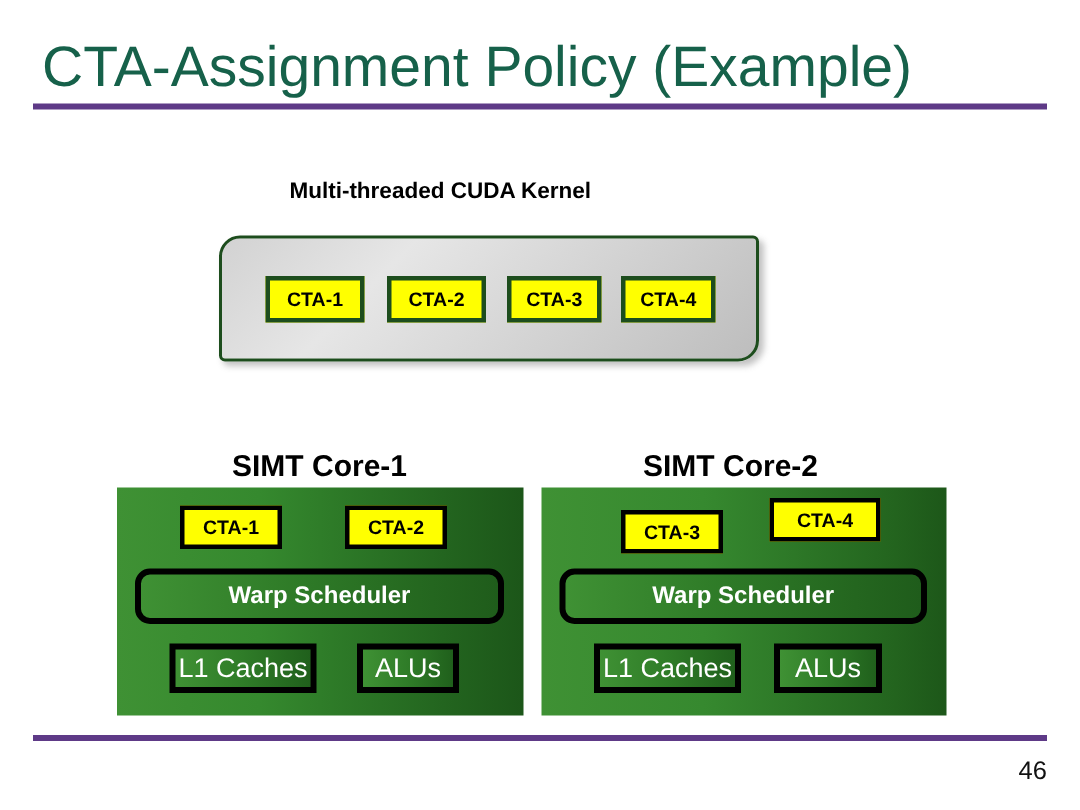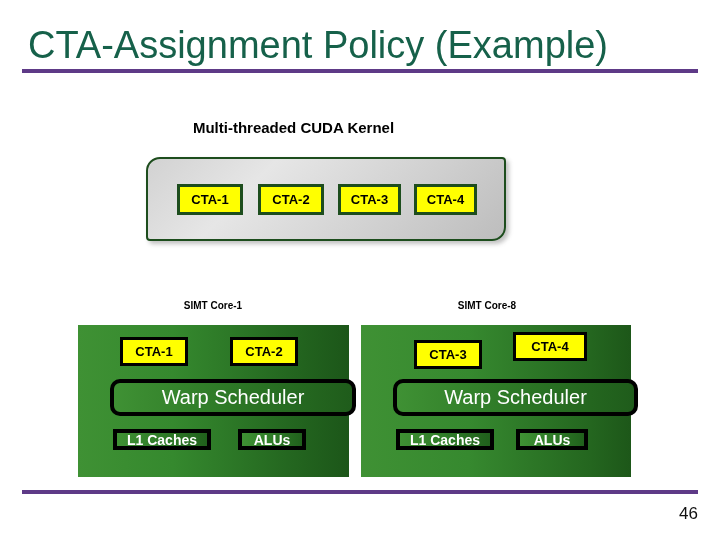--- a/index.html
+++ b/index.html
@@ -74,21 +74,21 @@
   }
   #kernel-cta-1 { left: 29px; width: 66px; }
   #kernel-cta-2 { left: 110px; width: 66px; }
   #kernel-cta-3 { left: 190px; width: 63px; }
   #kernel-cta-4 { left: 266px; width: 63px; }
 
   
   .core-label {
     position: absolute;
     top: 300px;
-    font-size: 10px;
+    font-size: 20px;
     font-weight: bold;
     color: #000000;
     text-align: center;
     white-space: nowrap;
   }
   #core-label-1 { left: 128px; width: 170px; }
   #core-label-2 { left: 402px; width: 170px; }
 
   .core-panel {
     position: absolute;
@@ -128,39 +128,38 @@
     position: absolute;
     left: 12px;
     top: 54px;
     width: 246px;
     height: 37px;
     box-sizing: border-box;
     border: 4px solid #000000;
     border-radius: 10px;
     background: linear-gradient(to right, #3f9134 0%, #2e7a27 45%, #1f5c1b 100%);
     color: #ffffff;
-    font-size: 20px;
-    font-weight: normal;
-    display: flex;
-    align-items: center;
-    justify-content: center;
-    margin-left: 20px;
+    font-size: 16px;
+    font-weight: bold;
+    display: flex;
+    align-items: center;
+    justify-content: center;
   }
   #core-panel-2 .warp-scheduler { width: 245px; }
 
   .core-unit {
     position: absolute;
     top: 104px;
-    height: 21px;
+    height: 33px;
     box-sizing: border-box;
     border: 4px solid #000000;
     background: linear-gradient(to right, #3f9134 0%, #2f7c28 50%, #20601c 100%);
     color: #ffffff;
-    font-size: 14px;
-    font-weight: bold;
+    font-size: 18px;
+    font-weight: normal;
     display: flex;
     align-items: center;
     justify-content: center;
   }
   #core1-l1 { left: 35px; width: 98px; }
   #core1-alus { left: 160px; width: 68px; }
   #core2-l1 { left: 35px; width: 98px; }
   #core2-alus { left: 155px; width: 72px; }
 
   
@@ -190,21 +189,21 @@
 <div id="kernel-heading">Multi-threaded CUDA Kernel</div>
 
 <div id="kernel-box">
   <div class="kernel-cta" id="kernel-cta-1">CTA-1</div>
   <div class="kernel-cta" id="kernel-cta-2">CTA-2</div>
   <div class="kernel-cta" id="kernel-cta-3">CTA-3</div>
   <div class="kernel-cta" id="kernel-cta-4">CTA-4</div>
 </div>
 
 <div class="core-label" id="core-label-1">SIMT Core-1</div>
-<div class="core-label" id="core-label-2">SIMT Core-8</div>
+<div class="core-label" id="core-label-2">SIMT Core-2</div>
 
 <div class="core-panel" id="core-panel-1">
   <div class="core-cta" id="core1-cta-1">CTA-1</div>
   <div class="core-cta" id="core1-cta-2">CTA-2</div>
   <div class="warp-scheduler">Warp Scheduler</div>
   <div class="core-unit" id="core1-l1">L1 Caches</div>
   <div class="core-unit" id="core1-alus">ALUs</div>
 </div>
 
 <div class="core-panel" id="core-panel-2">

